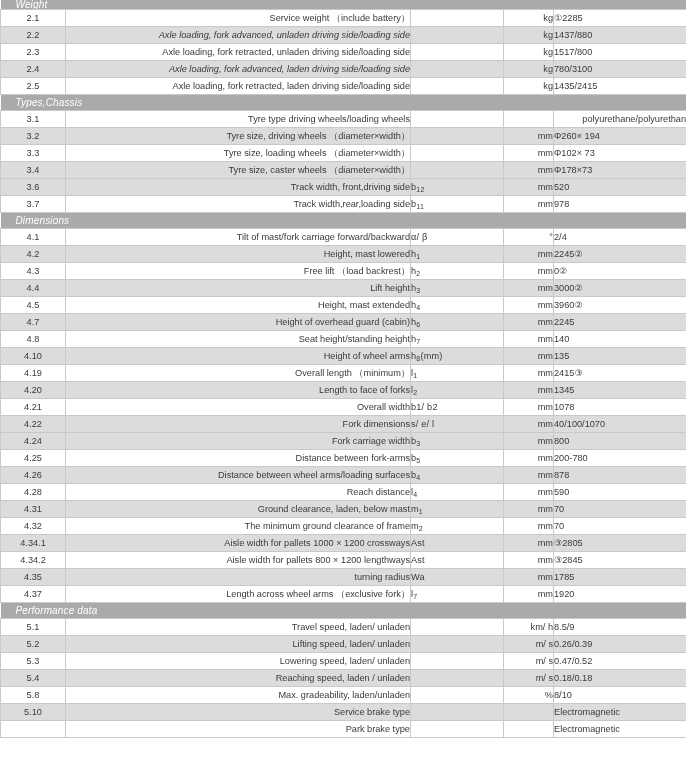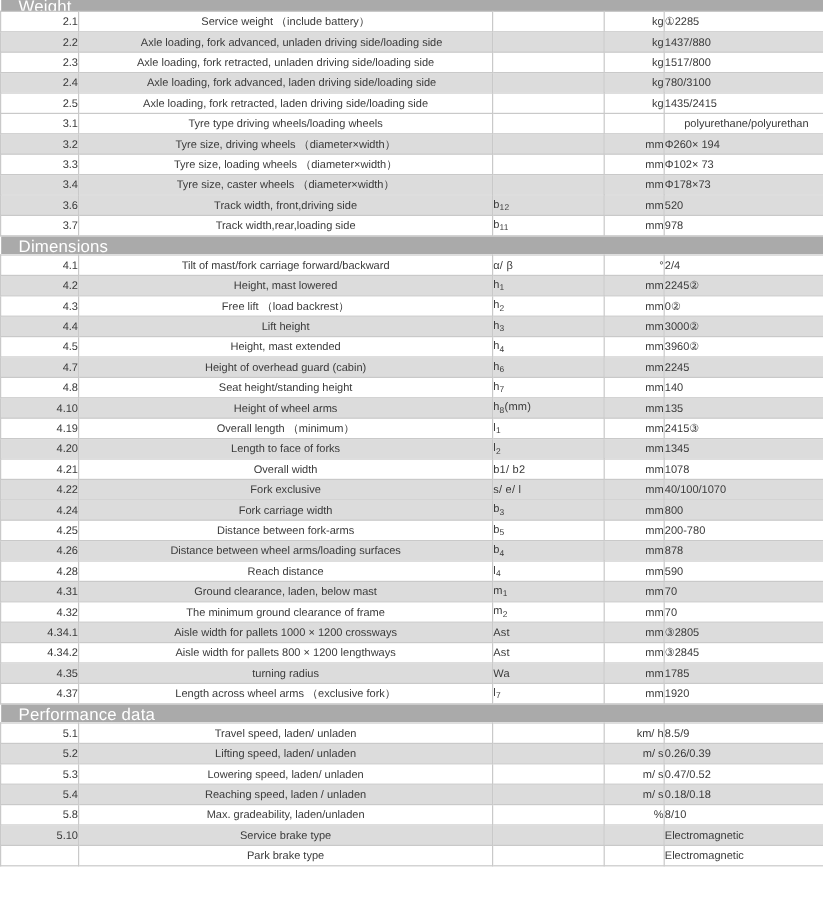--- a/index.html
+++ b/index.html
@@ -36,58 +36,60 @@
     overflow: hidden;
   }
   tr.data-row.alt > td {
     background: #dcdcdc;
   }
   tr.data-row.plain > td {
     background: #ffffff;
   }
   td.cell-id {
     padding-left: 5px;
-    text-align: right;
+    text-align: center;
   }
   td.cell-desc {
     padding-left: 6px;
-    text-align: center;
+    text-align: right;
     margin-top: 39px;
   }
   td.cell-desc.indent {
     padding-left: 10px;
+    font-style: italic;
   }
   td.cell-sym {
     padding-left: 5px;
     text-align: left;
     letter-spacing: 0.2px;
   }
   td.cell-unit {
     padding-left: 5px;
     text-align: right;
   }
   td.cell-val {
     text-align: left;
   }
   td.cell-val.left {
-    text-align: center;
+    text-align: right;
     padding-left: 4px;
   }
   tr.section-row > td {
     height: 15px;
     line-height: 14px;
     background: #aaaaaa;
     color: #ffffff;
-    font-size: 14px;
+    font-size: 10px;
     padding: 0 0 0 15px;
     border: none;
     text-align: left;
     letter-spacing: 0.15px;
     white-space: nowrap;
     overflow: hidden;
+    font-style: italic;
   }
   tr.section-row.clipped > td {
     height: 9px;
     line-height: 8px;
     vertical-align: bottom;
   }
   sub {
     font-size: 7px;
     vertical-align: baseline;
     position: relative;
@@ -137,20 +139,23 @@
         <td class="cell-unit">kg</td>
         <td class="cell-val">780/3100</td>
       </tr>
       <tr class="data-row plain">
         <td class="cell-id">2.5</td>
         <td class="cell-desc">Axle loading, fork retracted, laden driving side/loading side</td>
         <td class="cell-sym"></td>
         <td class="cell-unit">kg</td>
         <td class="cell-val">1435/2415</td>
       </tr>
+      <tr class="section-row">
+        <td colspan="5">Types,Chassis</td>
+      </tr>
       <tr class="data-row plain">
         <td class="cell-id">3.1</td>
         <td class="cell-desc">Tyre type driving wheels/loading wheels</td>
         <td class="cell-sym"></td>
         <td class="cell-unit"></td>
         <td class="cell-val left">polyurethane/polyurethan</td>
       </tr>
       <tr class="data-row alt">
         <td class="cell-id">3.2</td>
         <td class="cell-desc">Tyre size, driving wheels （diameter×width）</td>
@@ -261,21 +266,21 @@
       </tr>
       <tr class="data-row plain">
         <td class="cell-id">4.21</td>
         <td class="cell-desc">Overall width</td>
         <td class="cell-sym">b1/ b2</td>
         <td class="cell-unit">mm</td>
         <td class="cell-val">1078</td>
       </tr>
       <tr class="data-row alt">
         <td class="cell-id">4.22</td>
-        <td class="cell-desc">Fork exclusive</td>
+        <td class="cell-desc">Fork dimensions</td>
         <td class="cell-sym">s/ e/ l</td>
         <td class="cell-unit">mm</td>
         <td class="cell-val">40/100/1070</td>
       </tr>
       <tr class="data-row alt">
         <td class="cell-id">4.24</td>
         <td class="cell-desc">Fork carriage width</td>
         <td class="cell-sym">b<sub>3</sub></td>
         <td class="cell-unit">mm</td>
         <td class="cell-val">800</td>

